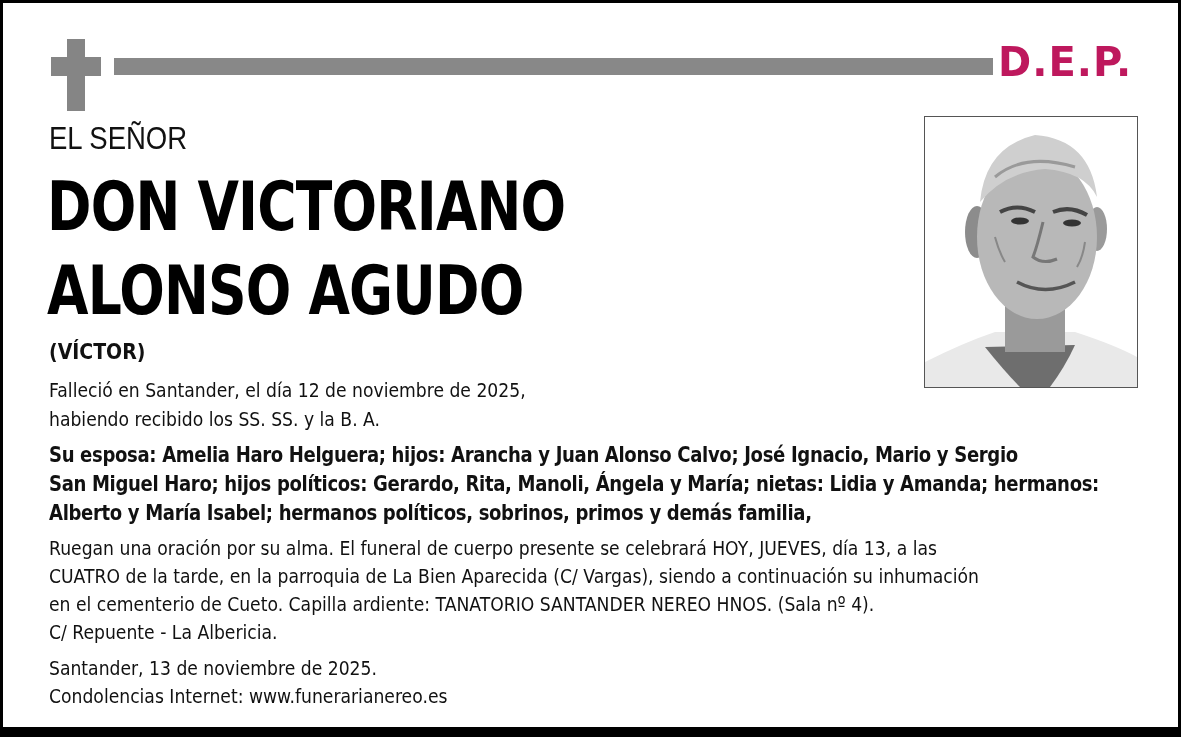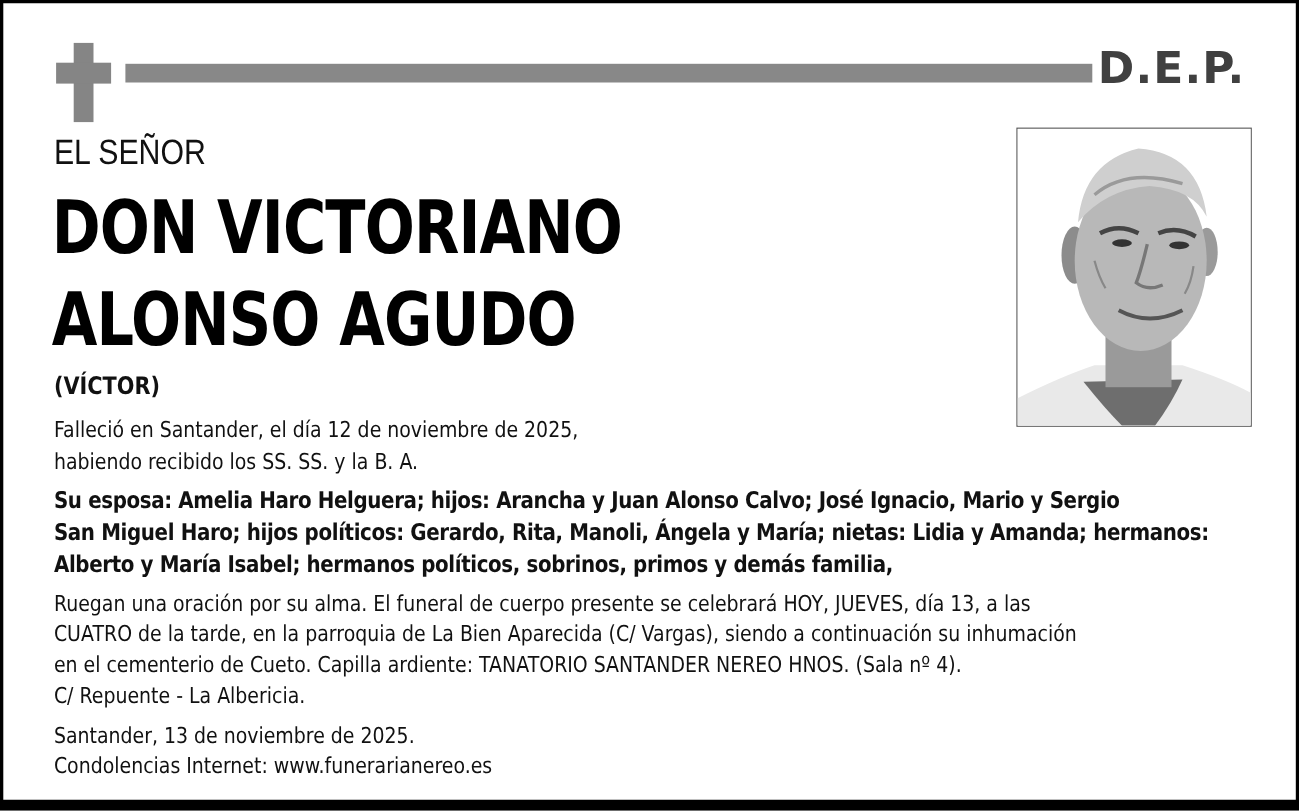--- a/index.html
+++ b/index.html
@@ -2,21 +2,21 @@
 <html><head>
 <meta charset="utf-8">
 <style>
   html, body { margin:0; padding:0; background:#ffffff; }
   body { width:1181px; height:737px; position:relative; overflow:hidden; font-family:"Liberation Sans", sans-serif; color:#111; }
   .frame { position:absolute; left:0; top:0; width:1181px; height:737px; box-sizing:border-box;
            border-top:3px solid #000; border-left:3px solid #000; border-right:3px solid #000; border-bottom:10px solid #000; background:#fff; }
   .cross-v { position:absolute; left:64px; top:36px; width:18px; height:72px; background:#858585; }
   .cross-h { position:absolute; left:48px; top:54px; width:50px; height:19px; background:#858585; }
   .rule { position:absolute; left:111px; top:55px; width:879px; height:17px; background:#888888; }
-  .dep { position:absolute; left:995px; top:35px; font-family:"DejaVu Sans", sans-serif; font-weight:bold; font-size:40px; color:#404040; letter-spacing:1px; line-height:48px; }
+  .dep { position:absolute; left:995px; top:35px; font-family:"DejaVu Sans", sans-serif; font-weight:bold; font-size:40px; color:#be185d; letter-spacing:1px; line-height:48px; }
   .prefix { position:absolute; left:46px; top:115px; font-family:"Liberation Sans", sans-serif; font-size:32px; line-height:40px; color:#111; transform:scaleX(0.86); transform-origin:left; }
   .name { position:absolute; left:44px; top:162px; font-family:"DejaVu Sans", sans-serif; font-weight:bold; font-size:67px; line-height:84px; color:#000; transform:scaleX(0.80); transform-origin:left; letter-spacing:-1px; white-space:nowrap; }
   .nickname { position:absolute; left:46px; top:334px; font-family:"DejaVu Sans", sans-serif; font-weight:bold; font-size:22px; line-height:30px; color:#111; transform:scaleX(0.86); transform-origin:left; }
   .death { position:absolute; left:46px; top:373px; font-family:"DejaVu Sans", sans-serif; font-size:20px; line-height:29px; color:#111; transform:scaleX(0.86); transform-origin:left; white-space:nowrap; }
   .family { position:absolute; left:46px; top:438px; width:1250px; font-family:"DejaVu Sans", sans-serif; font-weight:bold; font-size:21px; line-height:29px; color:#111; transform:scaleX(0.86); transform-origin:left; letter-spacing:-0.4px; }
   .family span, .funeral span, .death span, .footer span { display:block; white-space:nowrap; }
   .funeral { position:absolute; left:46px; top:531px; font-family:"DejaVu Sans", sans-serif; font-size:20px; line-height:28px; color:#111; transform:scaleX(0.86); transform-origin:left; }
   .footer { position:absolute; left:46px; top:651px; font-family:"DejaVu Sans", sans-serif; font-size:20px; line-height:28px; color:#111; transform:scaleX(0.86); transform-origin:left; }
   .photo { position:absolute; left:921px; top:113px; width:212px; height:270px; border:1px solid #555; background:#fff; overflow:hidden; }
   .photo svg { display:block; }

